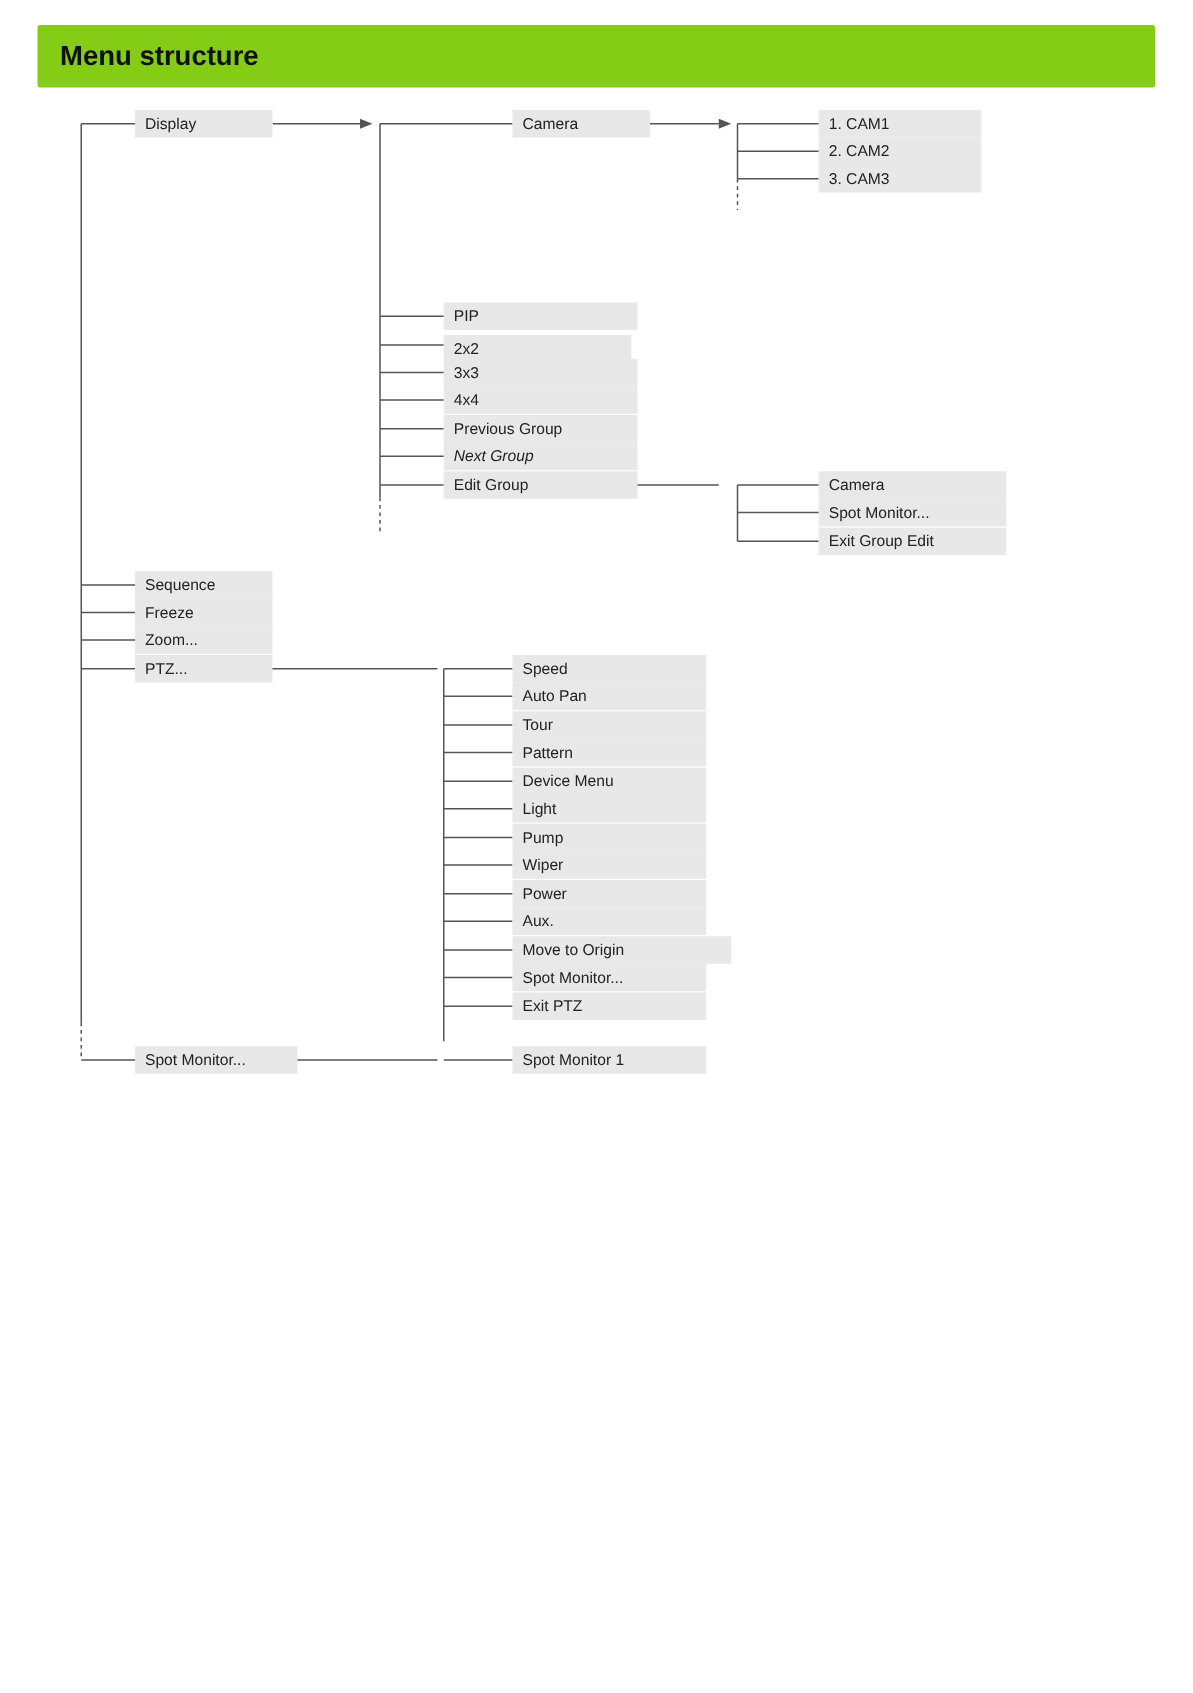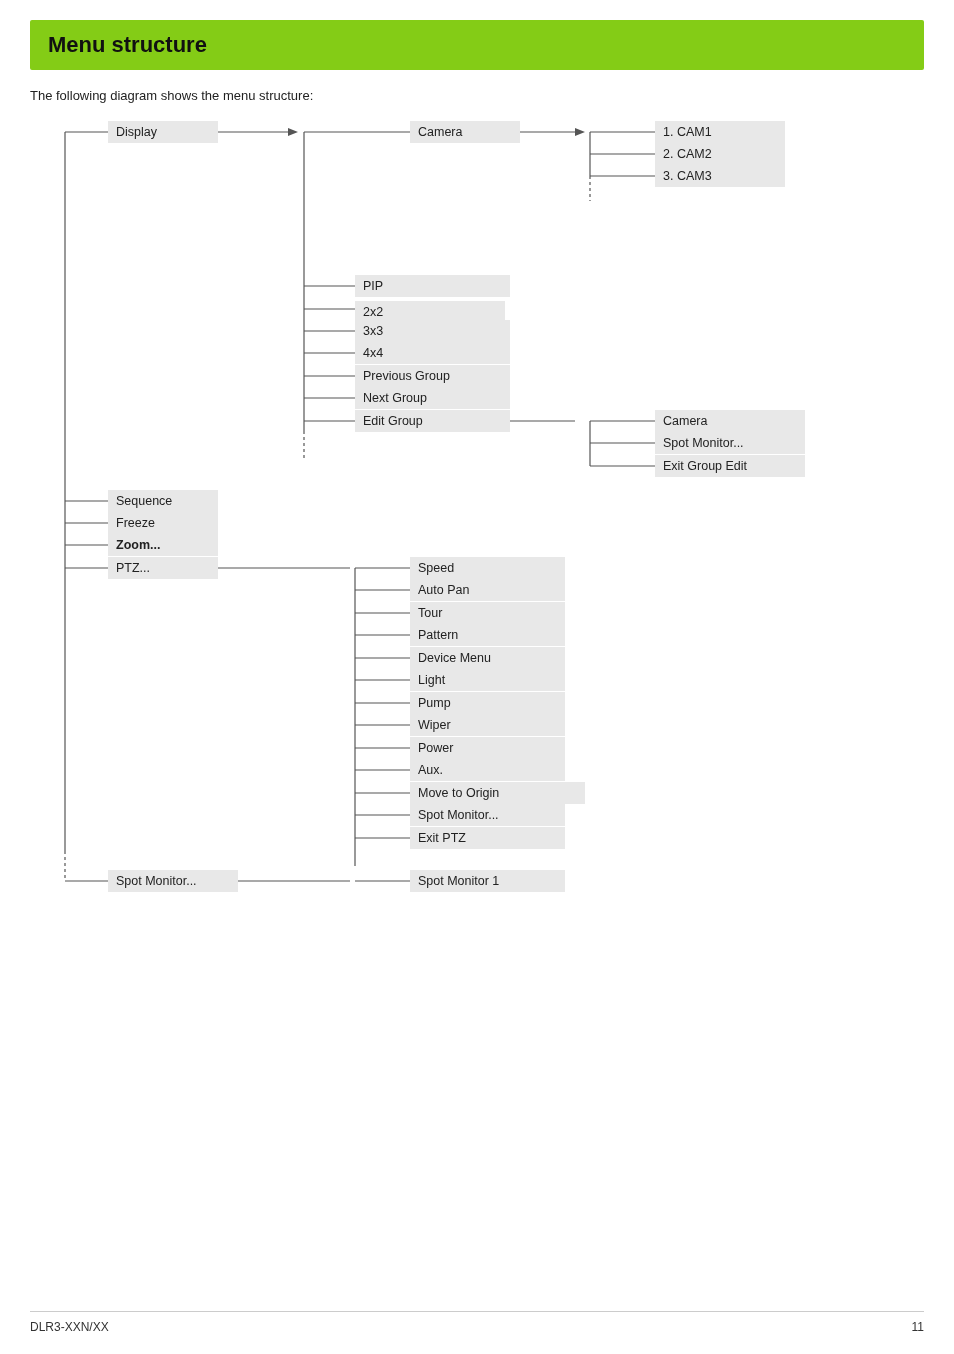--- a/index.html
+++ b/index.html
@@ -78,21 +78,20 @@
       padding-top: 8px;
     }
   </style>
 </head>
 <body>
 
 <div class="page">
   <div class="header-section">
     <h1>Menu structure</h1>
   </div>
-  <p class="intro-text">The following diagram shows the menu structure:</p>
 
   <div class="diagram">
     <svg>
 
       <line x1="25" y1="11" x2="25" y2="730" stroke="#555" stroke-width="1.2"></line>
 
       <line x1="25" y1="730" x2="25" y2="760" stroke="#555" stroke-width="1.2" stroke-dasharray="3,3"></line>
 
       <line x1="25" y1="11" x2="68" y2="11" stroke="#555" stroke-width="1.2"></line>
 
@@ -220,21 +219,21 @@
     </div>
 
     <div class="node" style="left:315px; top:221px; width:155px;align-items:center;">
       <span>4x4</span>
     </div>
 
     <div class="node" style="left:315px; top:244px; width:155px;">
       <span>Previous Group</span>
     </div>
 
-    <div class="node" style="left:315px; top:266px; width:155px;">
+    <div class="node" style="left:315px; top:266px; width:155px;font-style:italic;">
       <span>Next Group</span>
     </div>
 
     <div class="node" style="left:315px; top:289px; width:155px;">
       <span>Edit Group</span>
     </div>
 
     <div class="node" style="left:615px; top:289px; width:150px;">
       <span>Camera</span>
     </div>
@@ -248,21 +247,21 @@
     </div>
 
     <div class="node" style="left:68px; top:369px; width:110px;">
       <span>Sequence</span>
     </div>
 
     <div class="node" style="left:68px; top:391px; width:110px;align-items:flex-end;">
       <span>Freeze</span>
     </div>
 
-    <div class="node" style="left:68px; top:413px; width:110px;font-weight:bold;">
+    <div class="node" style="left:68px; top:413px; width:110px;">
       <span>Zoom...</span>
     </div>
 
     <div class="node" style="left:68px; top:436px; width:110px;">
       <span>PTZ...</span>
     </div>
 
     <div class="node" style="left:370px; top:436px; width:155px;">
       <span>Speed</span>
     </div>
@@ -317,17 +316,13 @@
 
     <div class="node" style="left:68px; top:749px; width:130px;">
       <span>Spot Monitor...</span>
     </div>
 
     <div class="node" style="left:370px; top:749px; width:155px;">
       <span>Spot Monitor 1</span>
     </div>
   </div>
 
-  <div class="footer">
-    <span>DLR3-XXN/XX</span>
-    <span>11</span>
-  </div>
 </div>
 
 </body></html>

